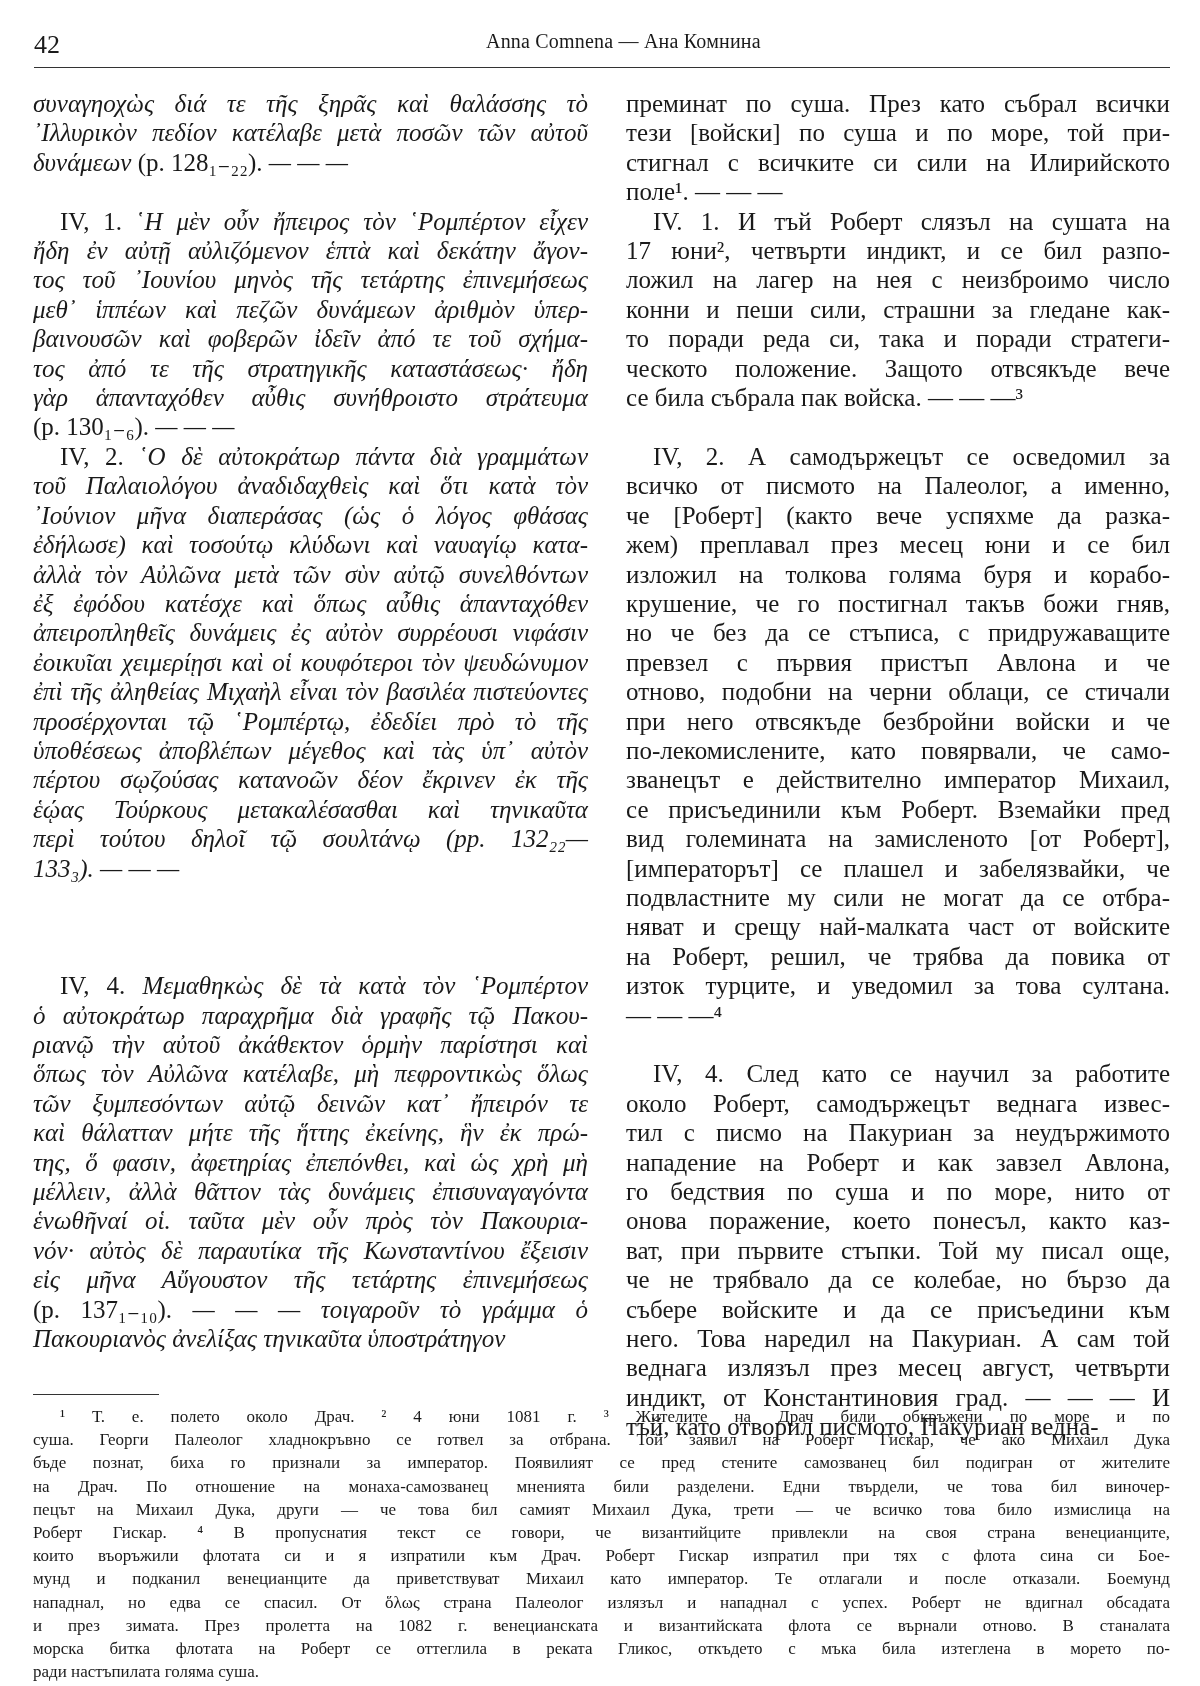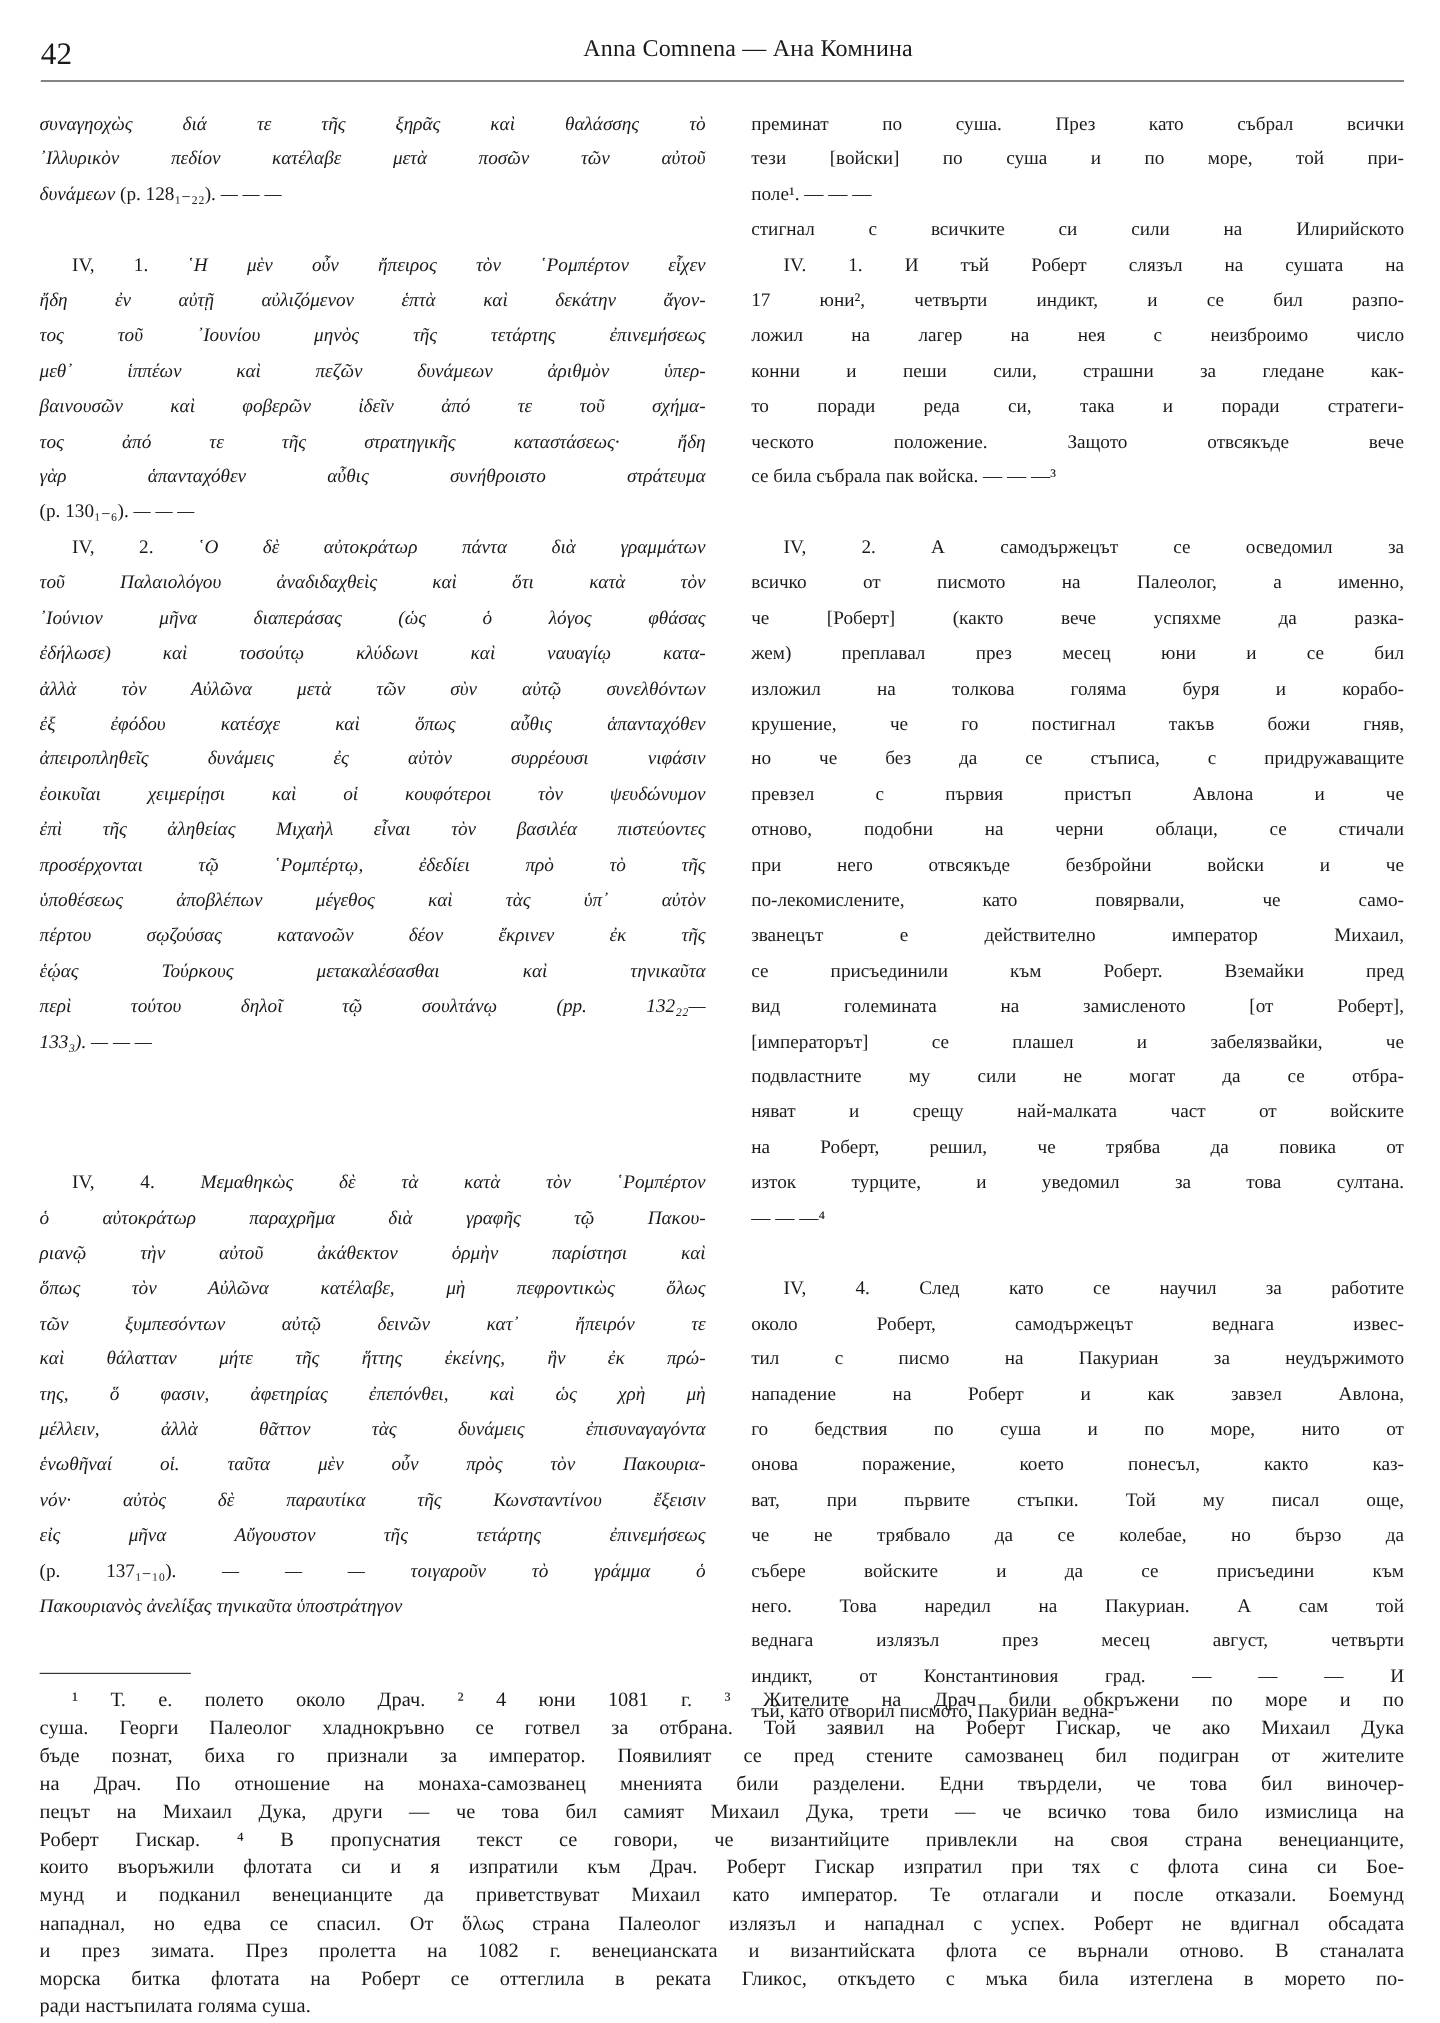--- a/index.html
+++ b/index.html
@@ -12,21 +12,21 @@
     position: absolute; left: 34px; top: 30px; width: 1166px; height: 30px;
   }
   .page-number { position: absolute; left: 0; top: 0; font-size: 26px; }
   .running-title { position: absolute; left: 452px; top: 0; font-size: 20px; letter-spacing: 0.2px; }
   .header-rule {
     position: absolute; left: 34px; top: 67px; width: 1136px; height: 0;
     border-top: 1.5px solid #333;
   }
   .col {
     position: absolute; top: 89px;
-    font-size: 16px; line-height: 29.4px;
+    font-size: 25px; line-height: 29.4px;
     text-align: justify;
   }
   .col-greek { left: 33px; width: 555px; font-style: italic; }
   .col-bulgarian { left: 626px; width: 544px; }
   .col .line { display: block; white-space: nowrap; text-align-last: justify; }
   .col .line.last { text-align-last: left; }
   .indent { padding-left: 27px; }
   .upright { font-style: normal; }
   .footnote-rule {
     position: absolute; left: 33px; top: 1394px; width: 126px; height: 0;
@@ -90,22 +90,22 @@
     <span class="line">μέλλειν, ἀλλὰ θᾶττον τὰς δυνάμεις ἐπισυναγαγόντα</span>
     <span class="line">ἑνωθῆναί οἱ. ταῦτα μὲν οὖν πρὸς τὸν Πακουρια-</span>
     <span class="line">νόν· αὐτὸς δὲ παραυτίκα τῆς Κωνσταντίνου ἔξεισιν</span>
     <span class="line">εἰς μῆνα Αὔγουστον τῆς τετάρτης ἐπινεμήσεως</span>
     <span class="line"><span class="upright">(p. 137₁₋₁₀).</span> — — — τοιγαροῦν τὸ γράμμα ὁ</span>
     <span class="line last">Πακουριανὸς ἀνελίξας τηνικαῦτα ὑποστράτηγον</span>
   </div>
 <div class="col col-bulgarian" id="bg-col">
     <span class="line">преминат по суша. През като събрал всички</span>
     <span class="line">тези [войски] по суша и по море, той при-</span>
+    <span class="line">стигнал с всичките си сили на Илирийското</span>
     <span class="line last">поле¹. — — —</span>
-    <span class="line">стигнал с всичките си сили на Илирийското</span>
     <span class="line indent">IV. 1. И тъй Роберт слязъл на сушата на</span>
     <span class="line">17 юни², четвърти индикт, и се бил разпо-</span>
     <span class="line">ложил на лагер на нея с неизброимо число</span>
     <span class="line">конни и пеши сили, страшни за гледане как-</span>
     <span class="line">то поради реда си, така и поради стратеги-</span>
     <span class="line">ческото положение. Защото отвсякъде вече</span>
     <span class="line last">се била събрала пак войска. — — —³</span>
     <span class="line">&nbsp;</span>
     <span class="line indent">IV, 2. А самодържецът се осведомил за</span>
     <span class="line">всичко от писмото на Палеолог, а именно,</span>

